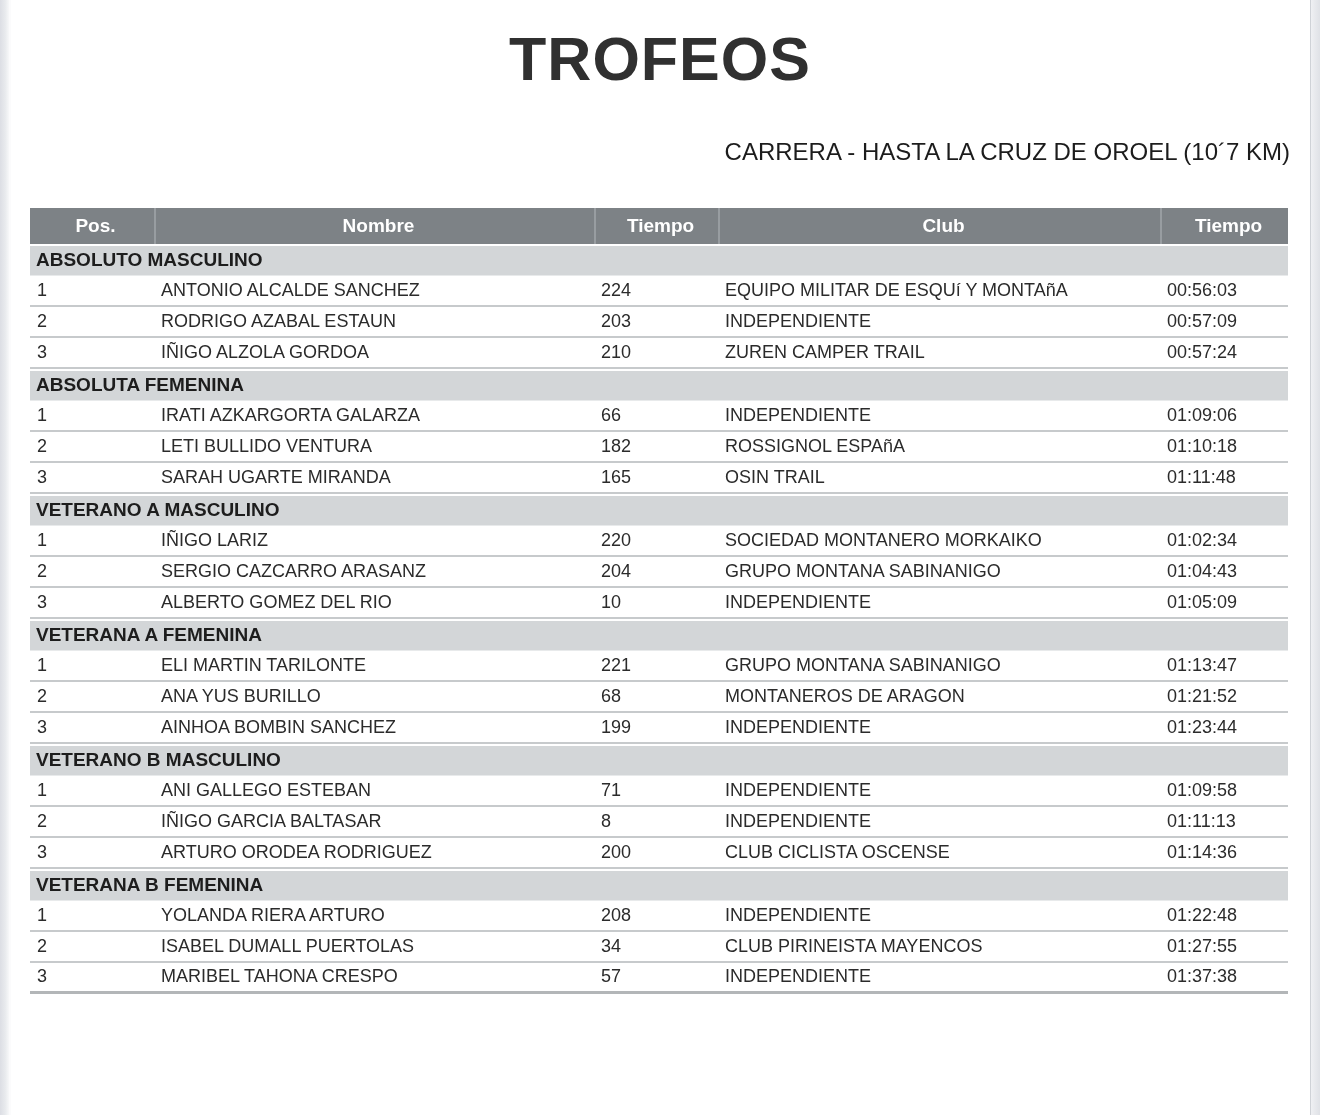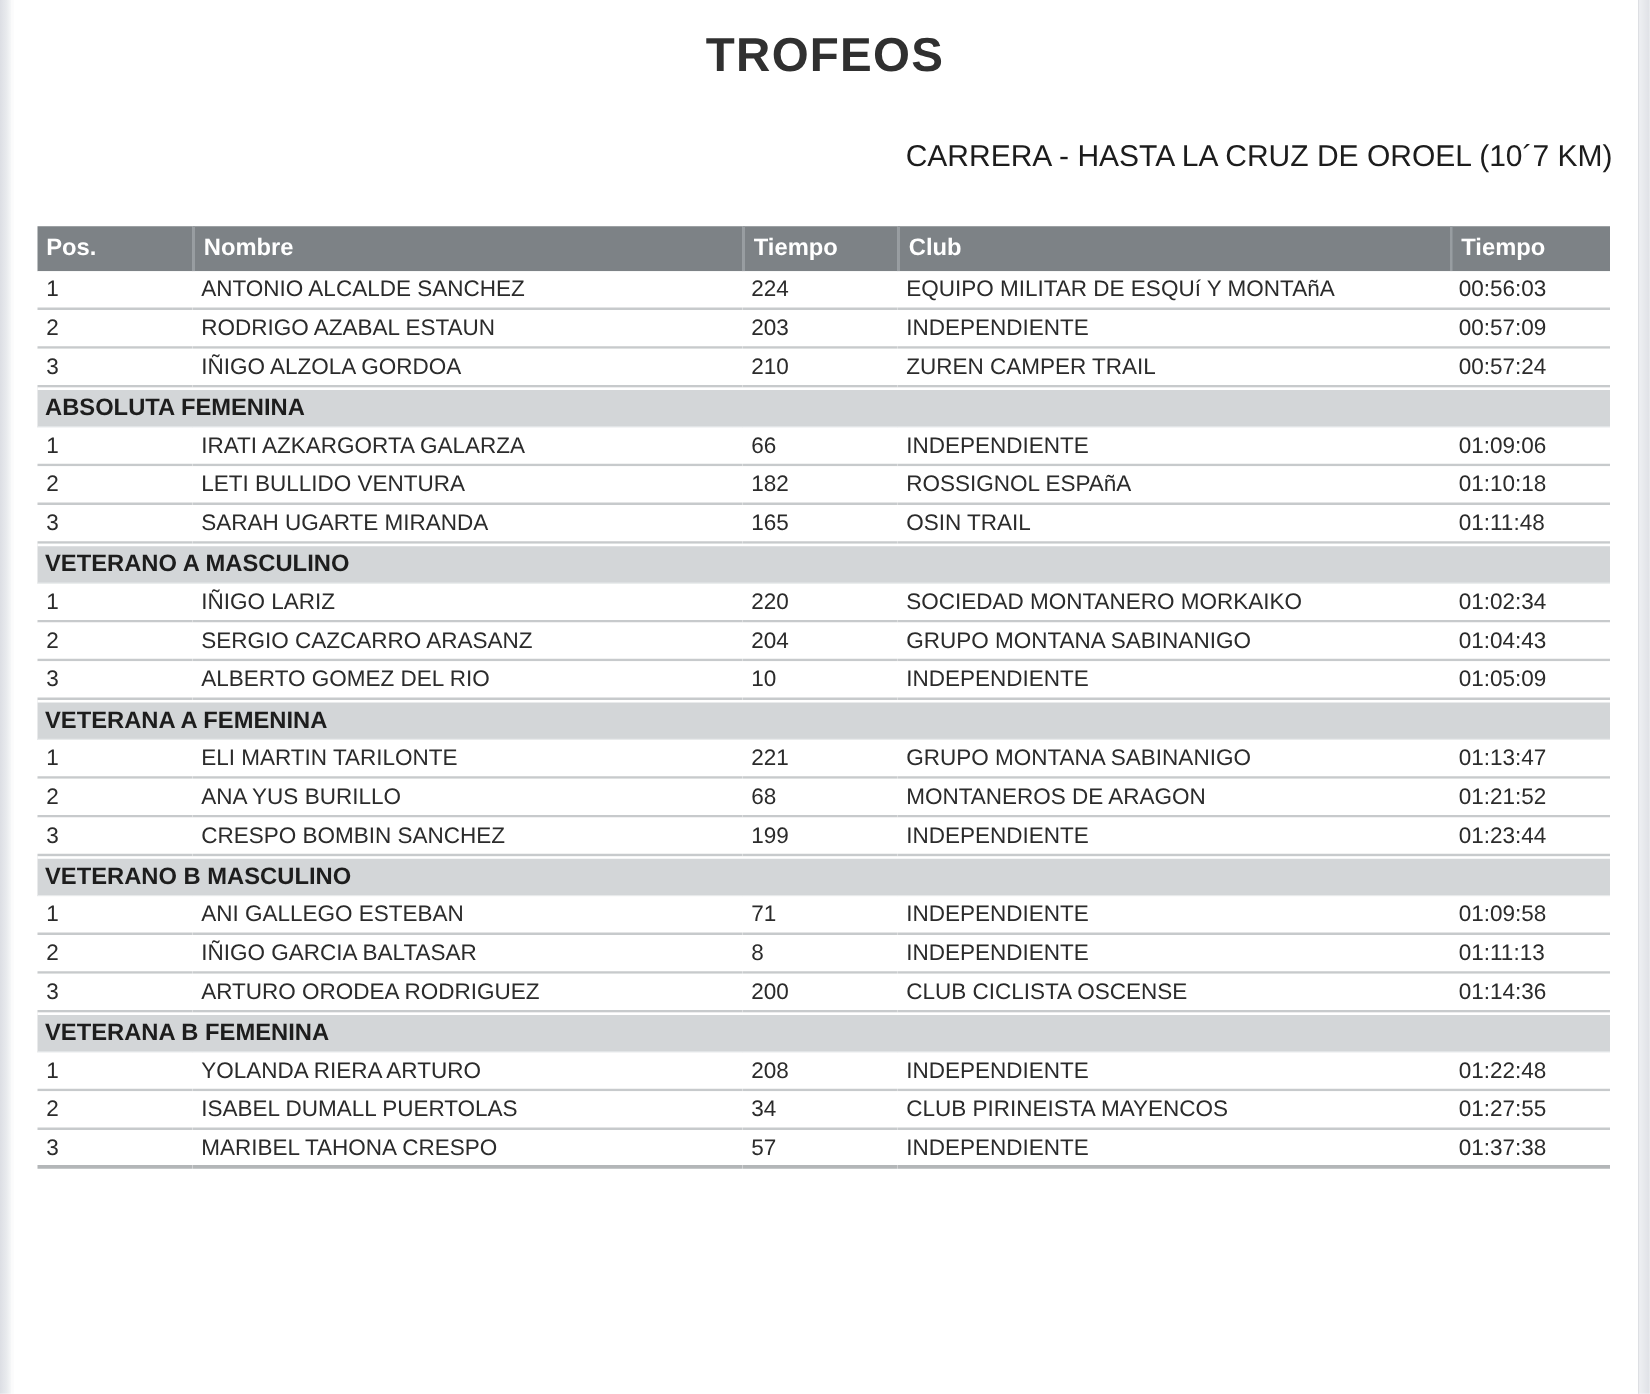--- a/index.html
+++ b/index.html
@@ -23,21 +23,21 @@
   }
   .page {
     position: relative;
     width: 1320px; height: 1115px;
     padding: 0 30px;
   }
   .doc-title {
     margin: 0;
     padding-top: 24px;
     text-align: center;
-    font-size: 38px;
+    font-size: 61px;
     font-weight: bold;
     letter-spacing: 1px;
     color: #303030;
     line-height: 1.15;
   }
   .doc-subtitle {
     margin: 0;
     margin-top: 44px;
     text-align: right;
     font-size: 24px;
@@ -56,21 +56,21 @@
   col.c-nombre { width: 440px; }
   col.c-dorsal { width: 124px; }
   col.c-club   { width: 442px; }
   col.c-tiempo { width: 128px; }
 
   thead th {
     background: #7d8286;
     color: #ffffff;
     font-size: 19px;
     font-weight: bold;
-    text-align: left;
+    text-align: center;
     height: 36px;
     padding: 0 0 0 7px;
     vertical-align: middle;
   }
   thead th + th { border-left: 2px solid #989da1; }
 
   tr.category td {
     background: #d3d6d8;
     color: #1d1d1d;
     font-size: 19px;
@@ -116,20 +116,23 @@
       <tr>
         <th>Pos.</th>
         <th>Nombre</th>
         <th>Tiempo</th>
         <th>Club</th>
         <th>Tiempo</th>
       </tr>
     </thead>
     <tbody>
 
+      <tr class="category">
+        <td colspan="5">ABSOLUTO MASCULINO</td>
+      </tr>
       <tr class="data">
         <td>1</td>
         <td>ANTONIO ALCALDE SANCHEZ</td>
         <td>224</td>
         <td>EQUIPO MILITAR DE ESQUí Y MONTAñA</td>
         <td>00:56:03</td>
       </tr>
       <tr class="data">
         <td>2</td>
         <td>RODRIGO AZABAL ESTAUN</td>
@@ -207,21 +210,21 @@
       </tr>
       <tr class="data">
         <td>2</td>
         <td>ANA YUS BURILLO</td>
         <td>68</td>
         <td>MONTANEROS DE ARAGON</td>
         <td>01:21:52</td>
       </tr>
       <tr class="data">
         <td>3</td>
-        <td>CRESPO BOMBIN SANCHEZ</td>
+        <td>AINHOA BOMBIN SANCHEZ</td>
         <td>199</td>
         <td>INDEPENDIENTE</td>
         <td>01:23:44</td>
       </tr>
 
       <tr class="category">
         <td colspan="5">VETERANO B MASCULINO</td>
       </tr>
       <tr class="data">
         <td>1</td>

